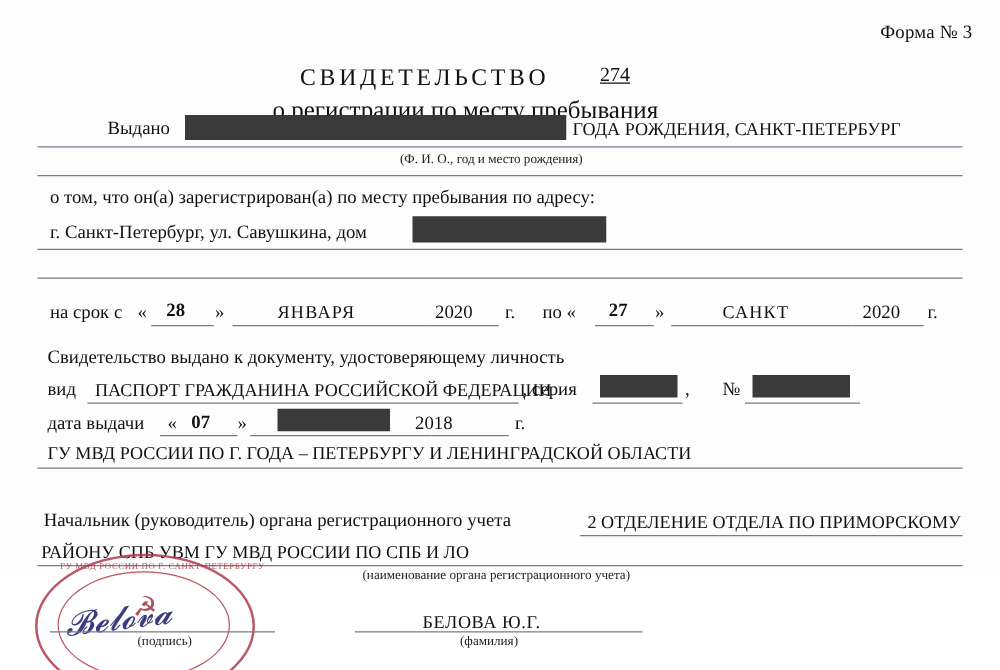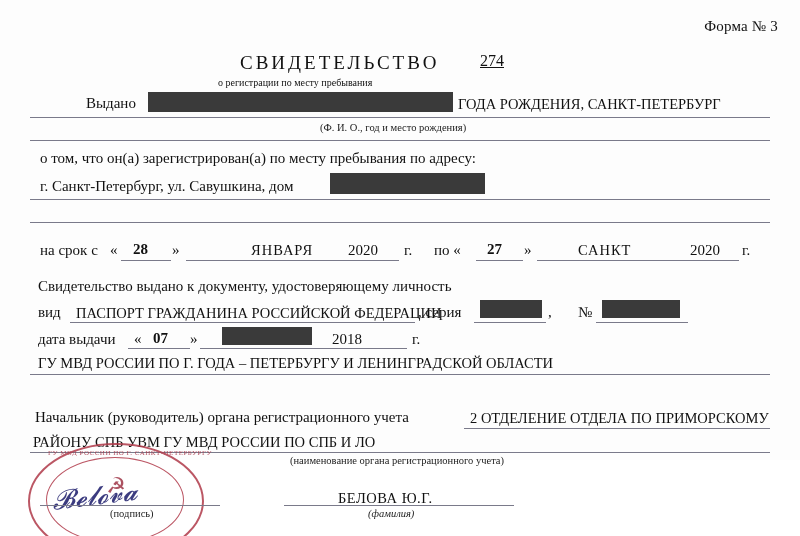--- a/index.html
+++ b/index.html
@@ -43,21 +43,21 @@
     position: absolute;
     left: 480px;
     top: 52px;
     font-size: 16px;
     text-decoration: underline;
   }
   .subtitle {
     position: absolute;
     left: 218px;
     top: 77px;
-    font-size: 10px;
+    font-size: 20px;
   }
   
   .t {
     position: absolute;
     font-size: 15px;
     white-space: nowrap;
   }
   .small {
     font-size: 10.5px;
     color: #222;
@@ -153,21 +153,21 @@
   <div class="t" style="left:40px; top:178px;">г. Санкт-Петербург, ул. Савушкина, дом</div>
   <div class="redact" style="left:330px; top:173px; width:155px; height:21px;"></div>
   <div class="line" style="left:30px; top:199px; width:740px;"></div>
 
   <div class="line" style="left:30px; top:222px; width:740px;"></div>
 
   <div class="t" style="left:40px; top:242px;">на срок с</div>
   <div class="t" style="left:110px; top:242px;">«</div>
   <div class="t" style="left:133px; top:241px; font-weight:bold;">28</div>
   <div class="t" style="left:172px; top:242px;">»</div>
-  <div class="t caps" style="left:222px; top:242px; letter-spacing:1px;margin-left:29px;">ЯНВАРЯ</div>
+  <div class="t caps" style="left:222px; top:242px; letter-spacing:1px;">ЯНВАРЯ</div>
   <div class="t" style="left:348px; top:242px;">2020</div>
   <div class="t" style="left:404px; top:242px;">г.</div>
   <div class="t" style="left:434px; top:242px;">по «</div>
   <div class="t" style="left:487px; top:241px; font-weight:bold;">27</div>
   <div class="t" style="left:524px; top:242px;">»</div>
   <div class="t caps" style="left:578px; top:242px; letter-spacing:1px;">САНКТ</div>
   <div class="t" style="left:690px; top:242px;">2020</div>
   <div class="t" style="left:742px; top:242px;">г.</div>
 
   <div class="line" style="left:121px; top:260px; width:50px;"></div>
@@ -218,15 +218,15 @@
     <div class="stamp-center">☭</div>
 
   </div>
 
   <div class="signature">𝓑𝓮𝓵𝓸𝓿𝓪</div>
   <div class="line" style="left:40px; top:505px; width:180px;"></div>
   <div class="t small" style="left:110px; top:508px;">(подпись)</div>
 
   <div class="t caps" style="left:338px; top:490px; letter-spacing:0.5px;">БЕЛОВА Ю.Г.</div>
   <div class="line" style="left:284px; top:505px; width:230px;"></div>
-  <div class="t small" style="left:368px; top:508px;font-style:italic;">(фамилия)</div>
+  <div class="t small" style="left:368px; top:508px;">(фамилия)</div>
 
 </div>
 
 </body></html>

